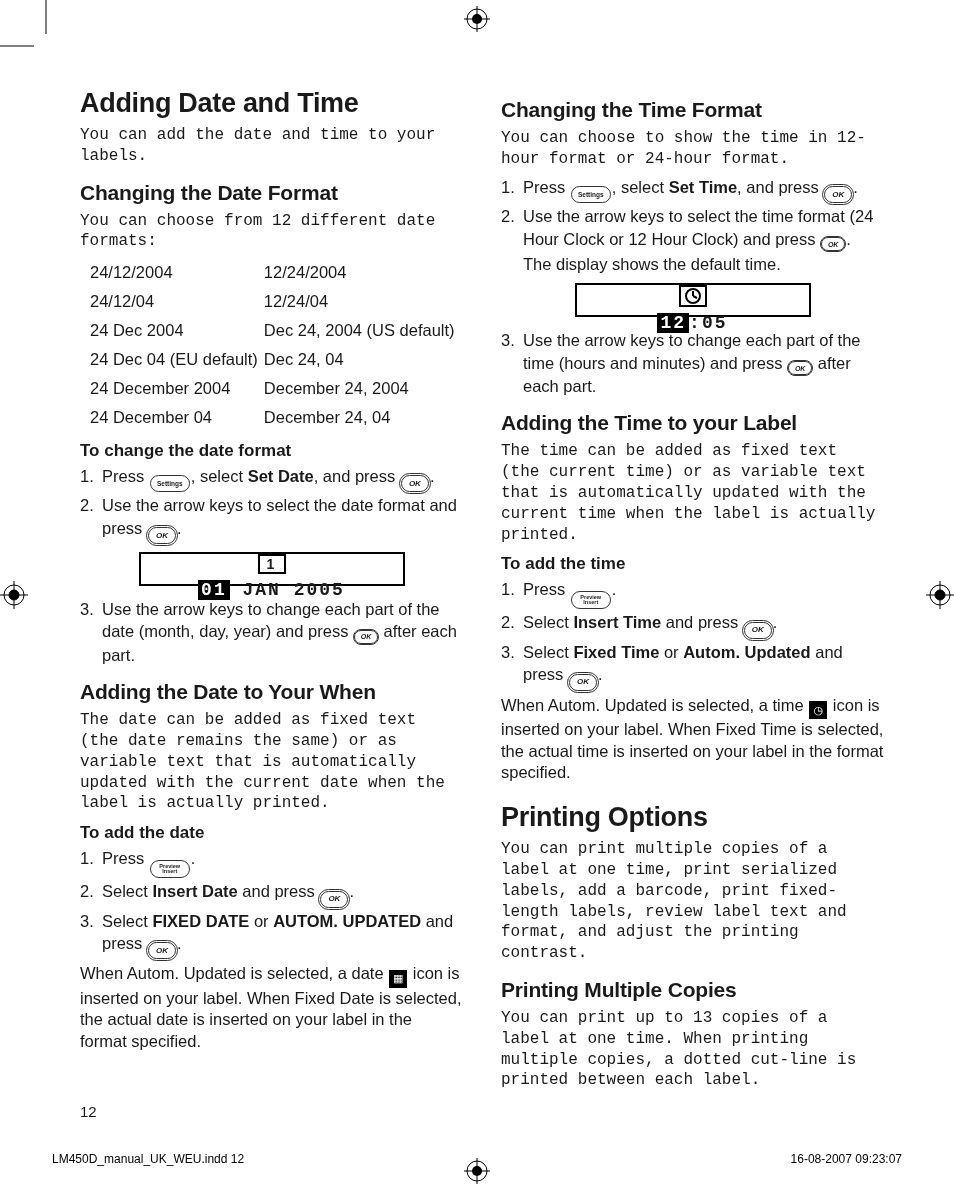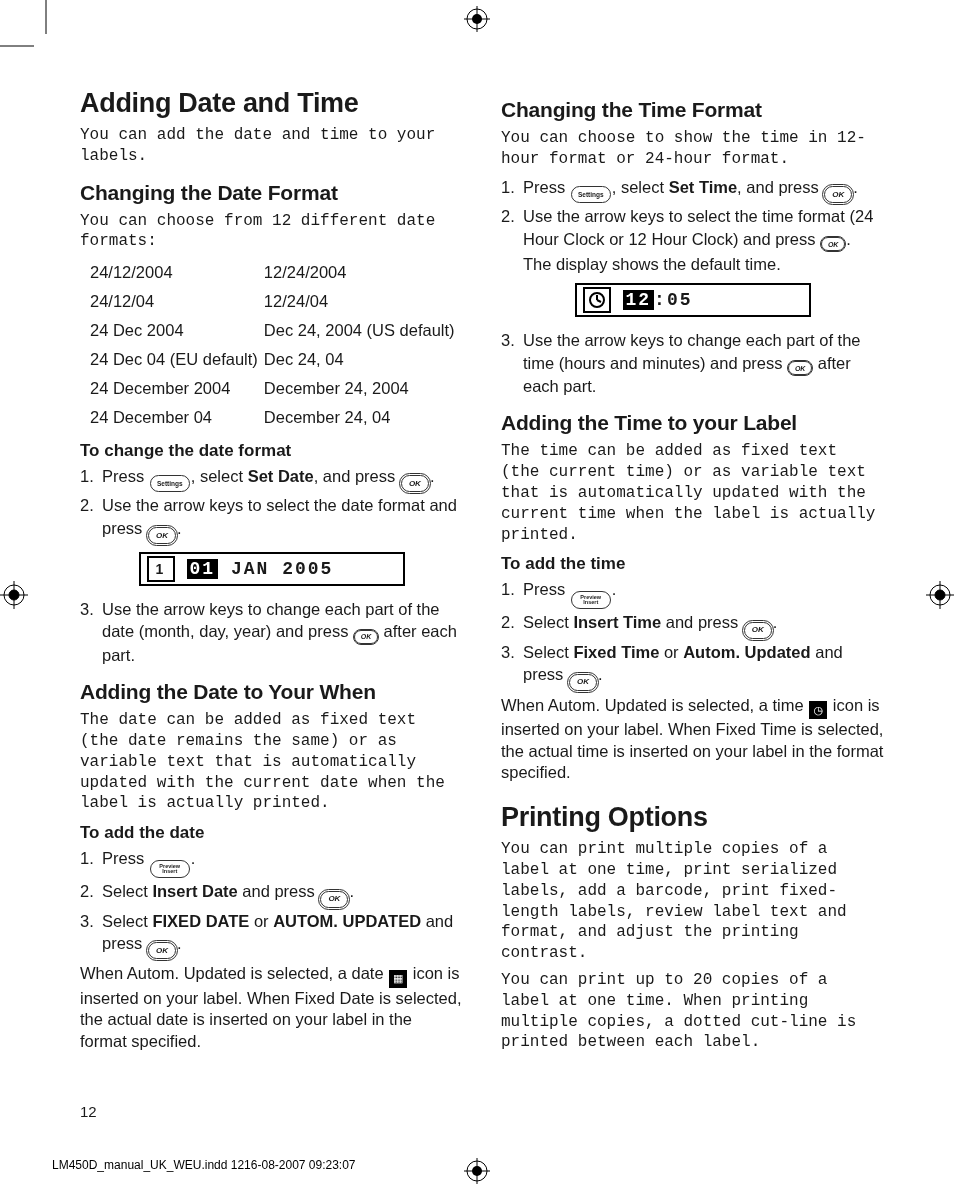--- a/index.html
+++ b/index.html
@@ -140,25 +140,26 @@
 
   .lcd {
     display: block;
     margin: 8px auto 12px auto;
     border: 2px solid #000;
     height: 30px;
     background: #fff;
     display: flex;
     align-items: center;
     padding: 0 6px;
-    gap: 12px;
+    gap: 6px;
     font-family: "Courier New", monospace;
     font-weight: 700;
     font-size: 18px;
     letter-spacing: 2px;
+    flex-direction: column;
   }
   .lcd.date { width: 250px; }
   .lcd.time { width: 220px; }
   .lcd .ico {
     width: 24px; height: 22px; border: 2px solid #000; display:inline-flex; align-items:center; justify-content:center; font-size:14px; font-family: Arial,sans-serif;
   }
   .lcd .sel {
     display:inline-block; background:#000; color:#fff; padding:0 3px;
   }
   .inline-ico {
@@ -168,23 +169,23 @@
   .page-number {
     position: absolute;
     left: 80px;
     bottom: 70px;
     font-size: 15px;
   }
   .footer {
     position: absolute;
     left: 52px;
     right: 52px;
-    bottom: 18px;
+    bottom: 24px;
     display: flex;
-    justify-content: flex-start;
+    justify-content: space-between;
     font-size: 12px;
     font-family: Arial, sans-serif;
     color: #000;
   }
 </style>
 </head>
 <body>
 
 <svg class="crop-mark crop-top" width="954" height="56">
   <line x1="46" y1="0" x2="46" y2="34"></line>
@@ -343,21 +344,22 @@
         <span>Select </span><b>Fixed Time</b><span> or </span><b>Autom. Updated</b><span> and press </span><span class="btn ok">OK</span><span>.</span>
       </li>
     </ol>
     <p>
       <span>When Autom. Updated is selected, a time </span><span class="inline-ico">◷</span><span> icon is inserted on your label. When Fixed Time is selected, the actual time is inserted on your label in the format specified.</span>
     </p>
 
     <h1 style="margin-top:18px">Printing Options</h1>
     <p class="lead">You can print multiple copies of a label at one time, print serialized labels, add a barcode, print fixed-length labels, review label text and format, and adjust the printing contrast.</p>
 
-    <p class="lead">You can print up to 20 copies of a label at one time. When printing multiple copies, a dotted cut-line is printed between each label.</p>
+    <h2>Printing Multiple Copies</h2>
+    <p class="lead">You can print up to 13 copies of a label at one time. When printing multiple copies, a dotted cut-line is printed between each label.</p>
   </div>
 </div>
 
 <div class="page-number">12</div>
 
 <div class="footer">
   <span>LM450D_manual_UK_WEU.indd   12</span>
   <span>16-08-2007   09:23:07</span>
 </div>
 

